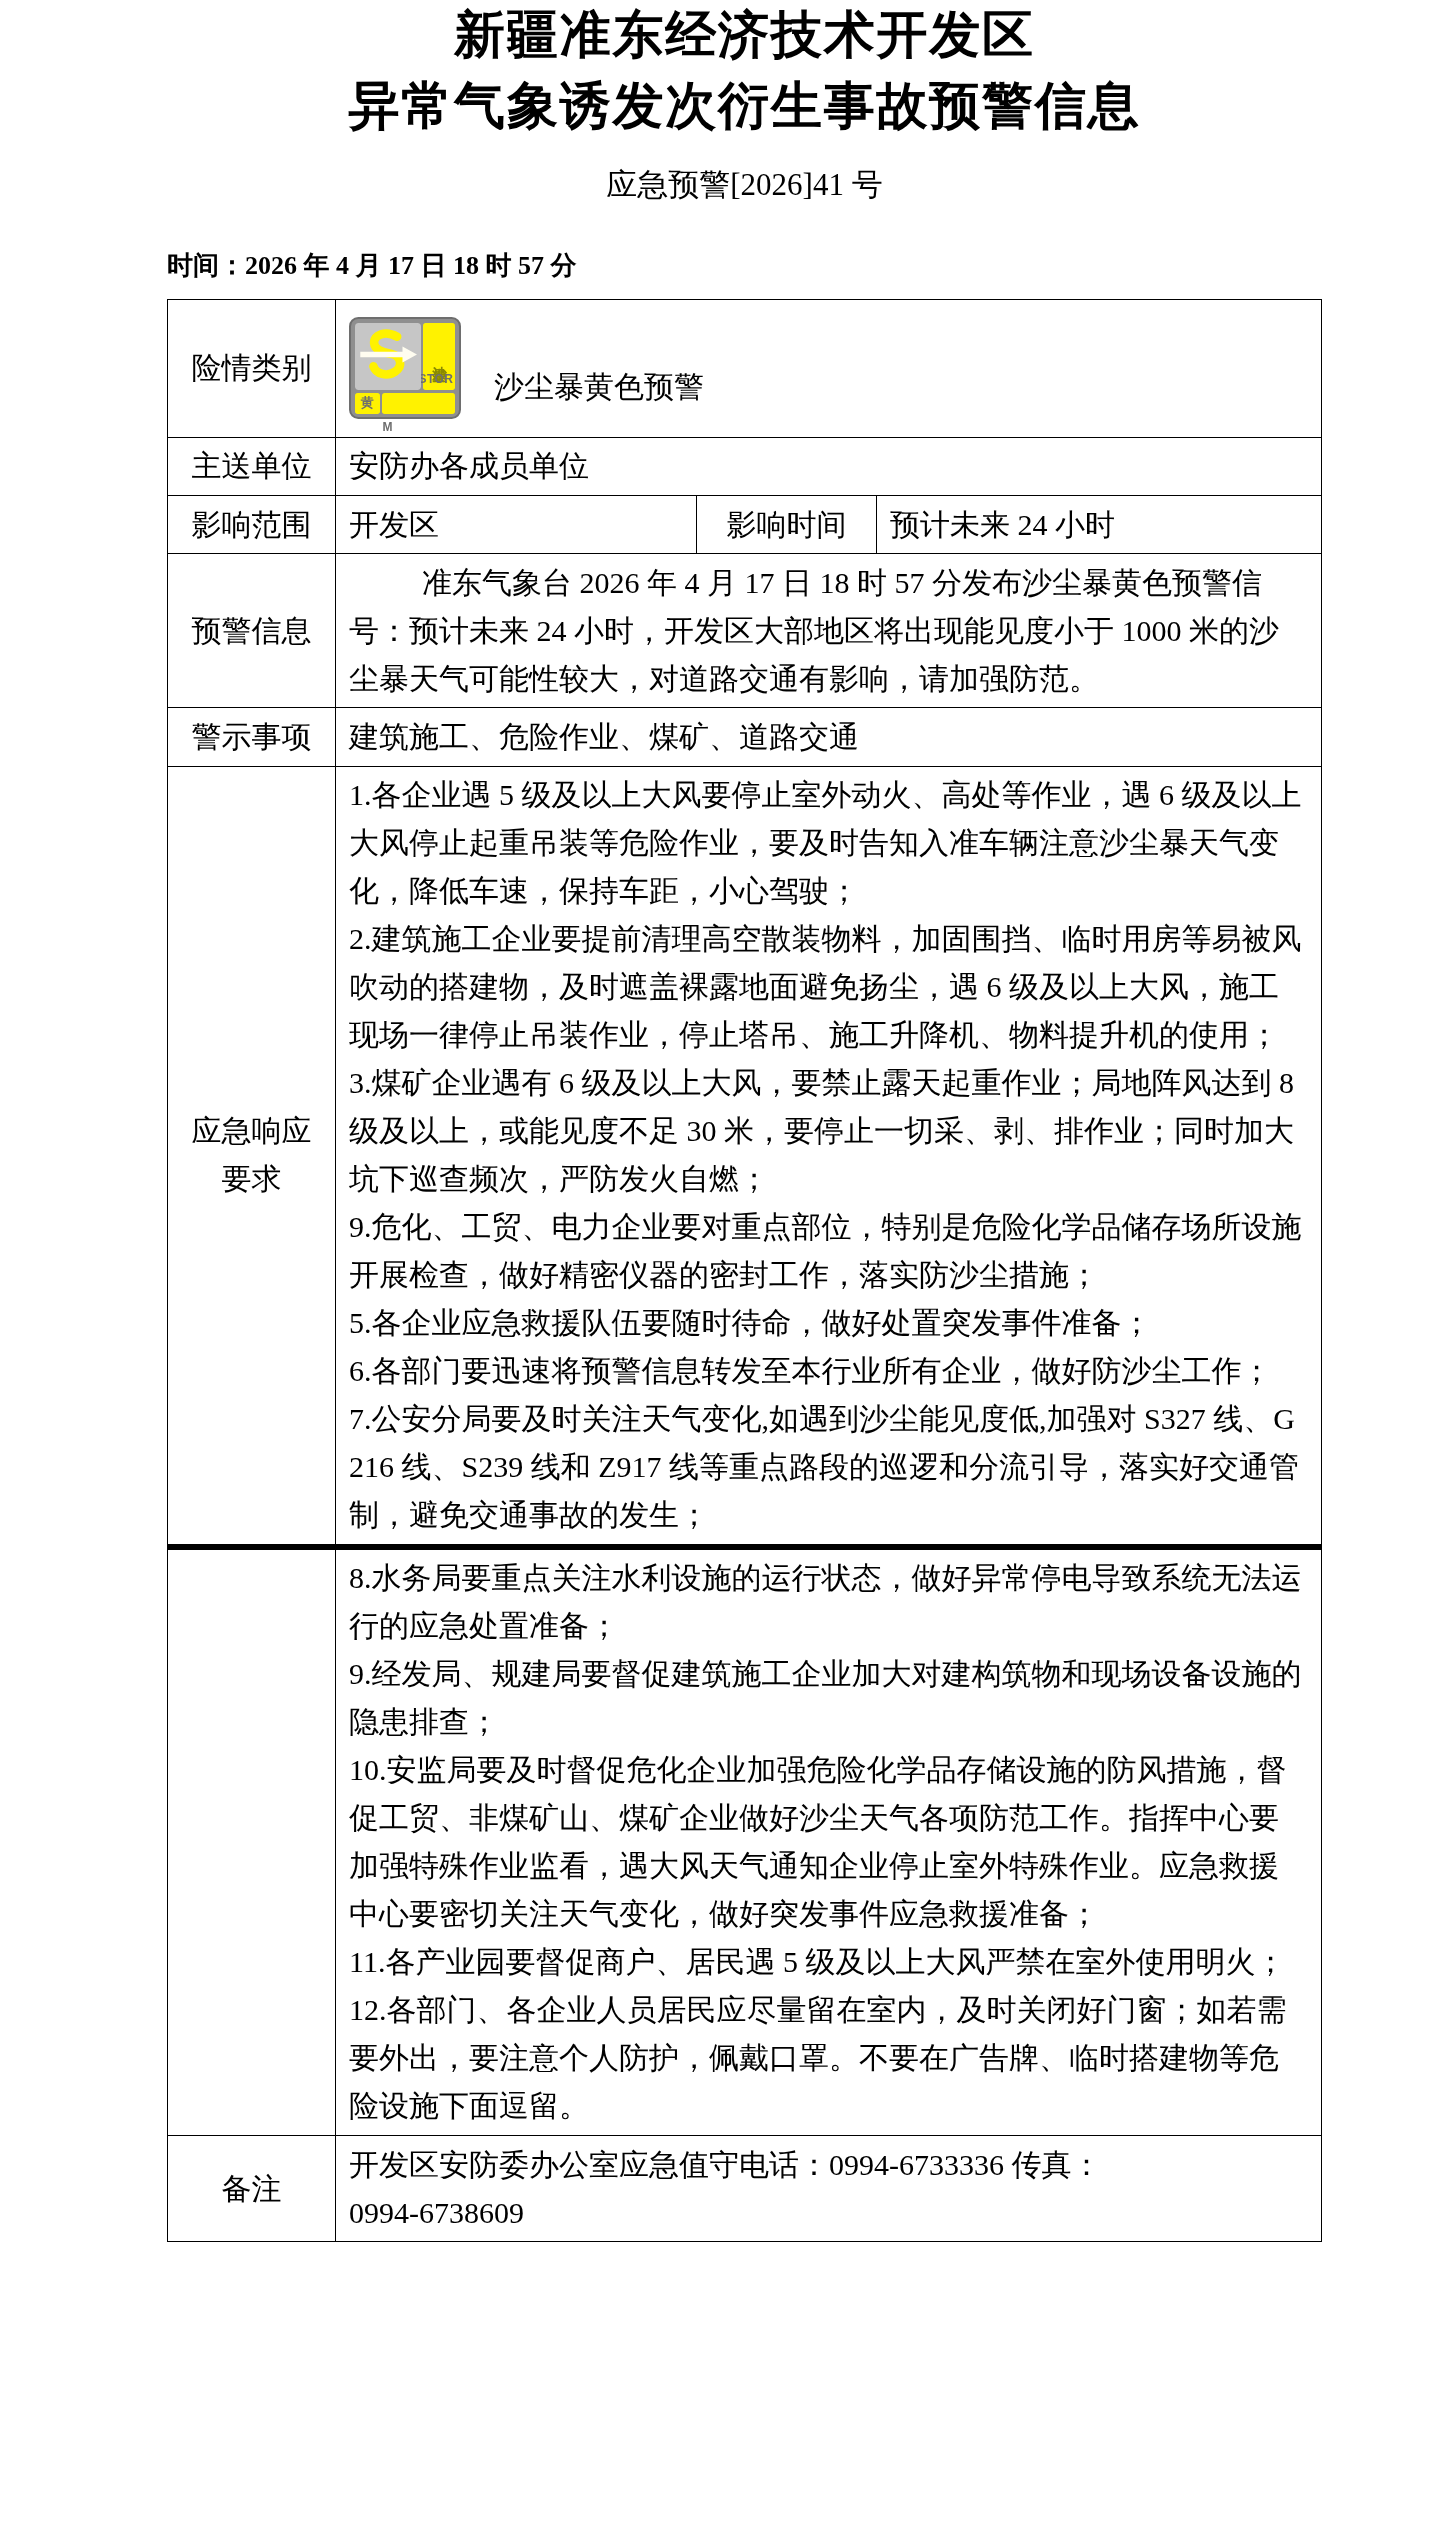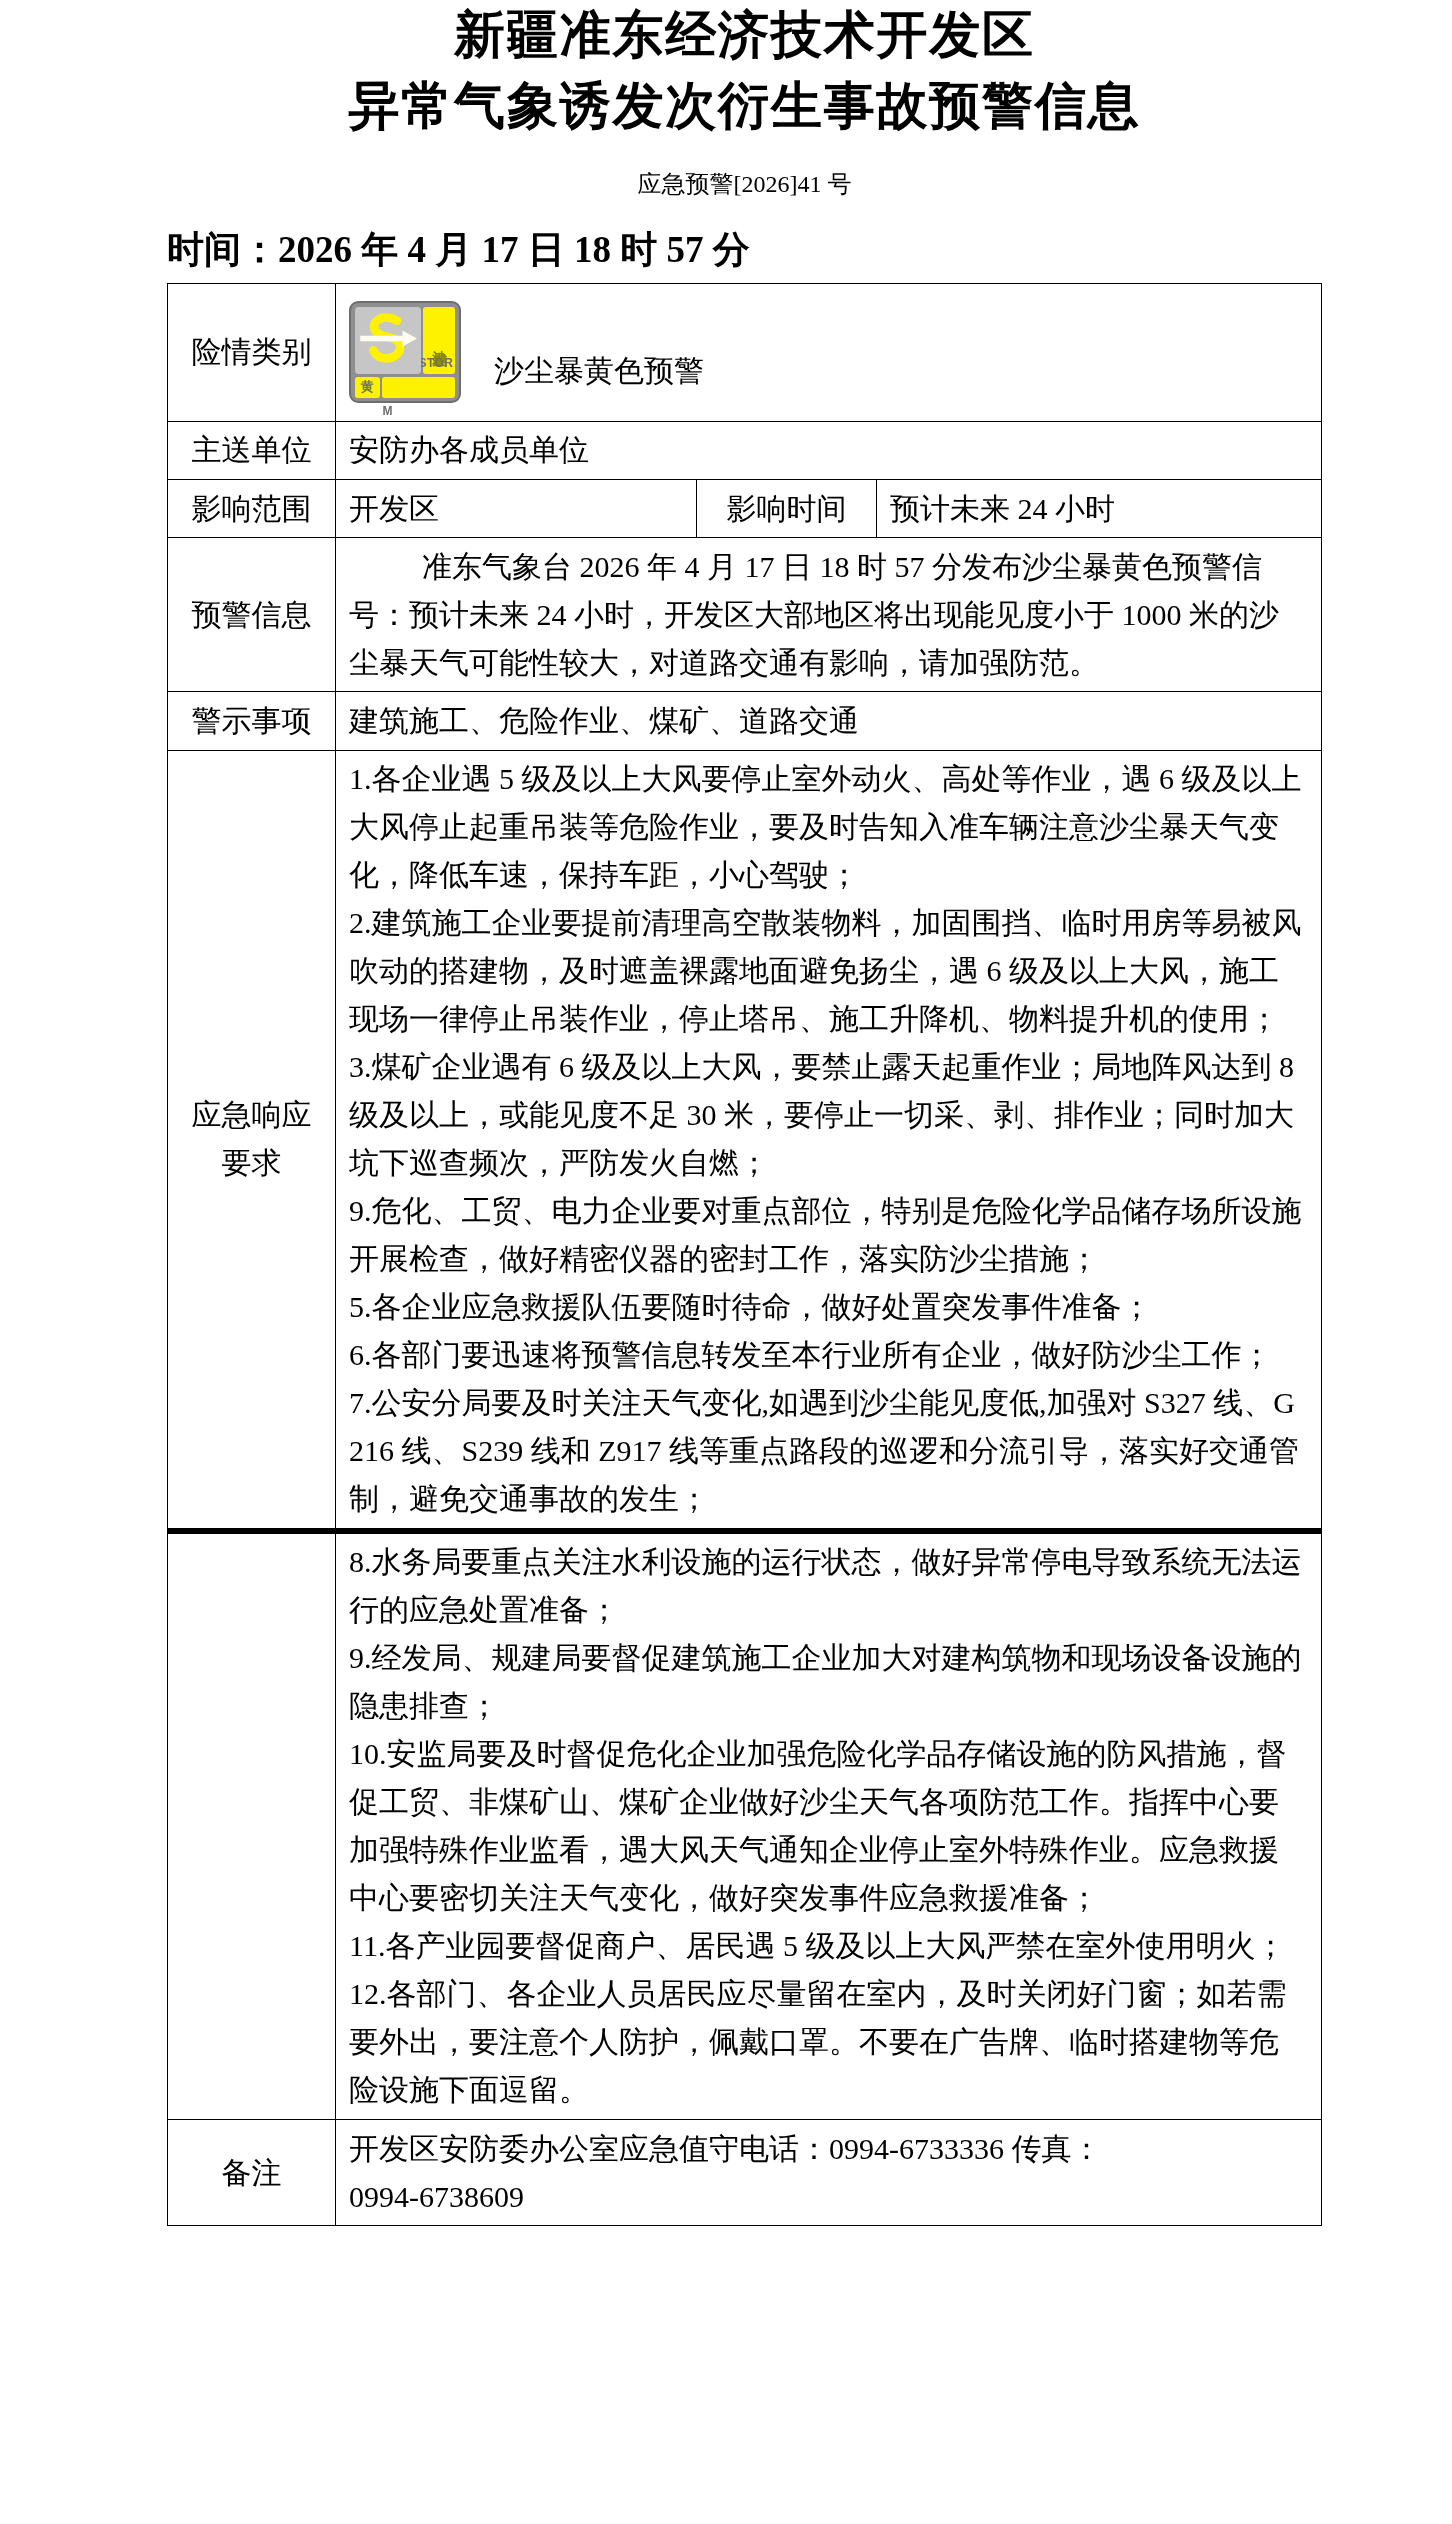--- a/index.html
+++ b/index.html
@@ -6,22 +6,22 @@
   body{
     width:1452px;height:2525px;background:#ffffff;color:#000;
     font-family:"Liberation Serif","DejaVu Serif",serif;
     -webkit-font-smoothing:antialiased;
   }
   .page{position:relative;width:1452px;height:2525px;overflow:hidden;background:#fff;}
   .doc{width:1155px;margin-left:167px;}
 
   .title-block{text-align:center;font-weight:bold;}
   .title-line{font-size:51px;line-height:71px;letter-spacing:1.8px;}
-  .doc-number{text-align:center;font-size:24px;line-height:37px;margin-top:24px;}
-  .time-line{font-size:37px;line-height:37px;margin-top:28px;margin-bottom:14.6px;font-weight:bold;}
+  .doc-number{text-align:center;font-size:31px;line-height:37px;margin-top:24px;}
+  .time-line{font-size:26px;line-height:37px;margin-top:44px;margin-bottom:14.6px;font-weight:bold;}
 
   table.notice{
     border-collapse:collapse;table-layout:fixed;width:1155px;
   }
   table.notice td{
     border:1.8px solid #000;
     font-size:30px;line-height:48px;
     padding:4.6px 13px;vertical-align:middle;
     word-break:break-all;
   }

